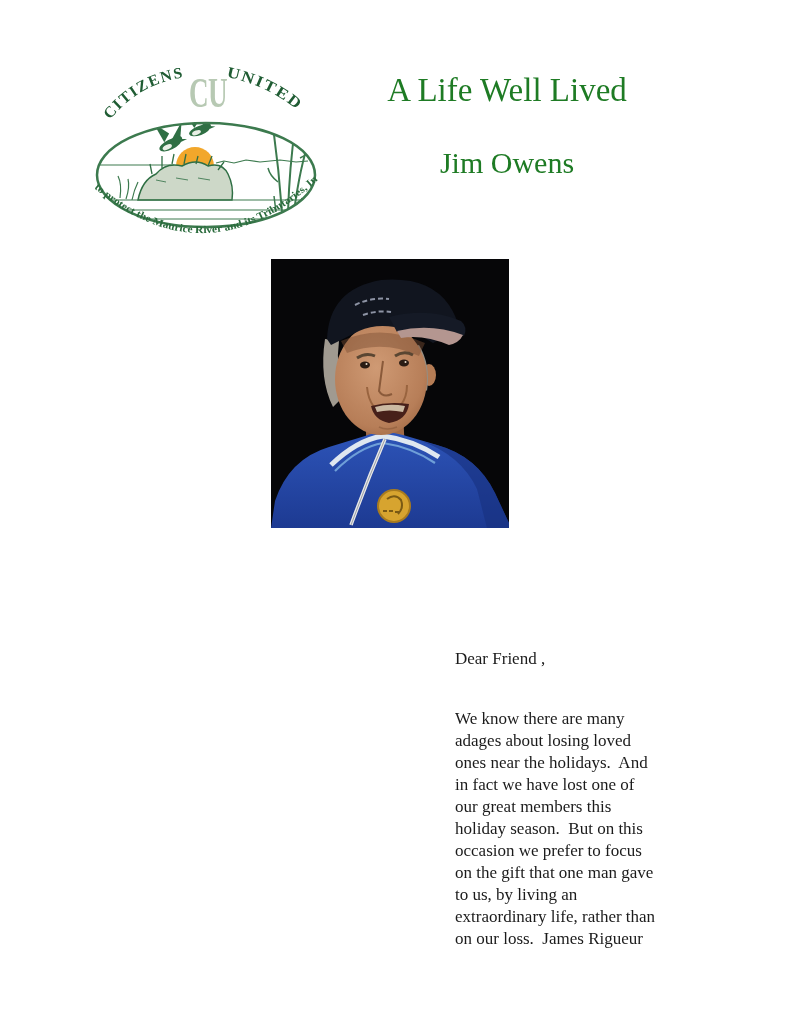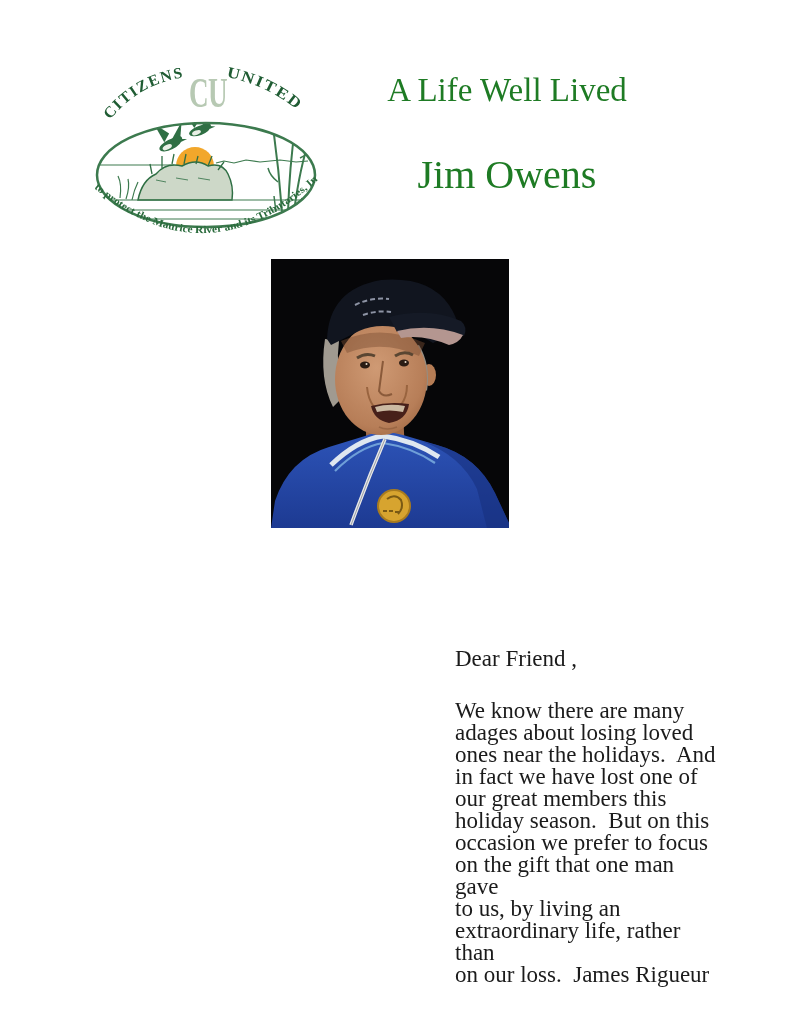--- a/index.html
+++ b/index.html
@@ -1,27 +1,27 @@
 <!DOCTYPE html>
 <html><head>
 <meta charset="utf-8">
 <style>
   html,body{margin:0;padding:0;background:#ffffff;}
   .page{position:relative;width:791px;height:1024px;background:#ffffff;overflow:hidden;
         font-family:"Liberation Serif","DejaVu Serif",serif;}
   .logo{position:absolute;left:86px;top:62px;width:242px;height:178px;}
   .header{position:absolute;left:357px;top:70px;width:300px;text-align:center;color:#1e7b24;}
   .title{font-size:33px;line-height:40px;font-family:Liberation Serif, serif;}
-  .name{font-size:40px;line-height:40px;margin-top:45px;}
+  .name{font-size:30px;line-height:40px;margin-top:33px;}
   .years{font-size:33px;line-height:42px;}
   .photo{position:absolute;left:271px;top:259px;width:238px;height:269px;}
   .letter{position:absolute;left:455px;top:648px;width:262px;color:#1b1b1b;
-          font-size:23px;line-height:22px;}
+          font-size:17px;line-height:22px;}
   .letter p{margin:0;white-space:pre-wrap;}
-  .letter .body{margin-top:30px;}
+  .letter .body{margin-top:38px;}
   .arc-word{font-size:15.5px;font-weight:bold;letter-spacing:1.5px;fill:#1f5c33;}
   .tagline{font-size:10.5px;font-weight:bold;fill:#2a6b3c;}
   .monogram{font-size:42px;font-weight:bold;fill:#b7c9b3;letter-spacing:-1px;}
 </style>
 </head>
 <body>
 
 <div class="page">
 
   <svg class="logo" viewBox="0 0 242 178">

